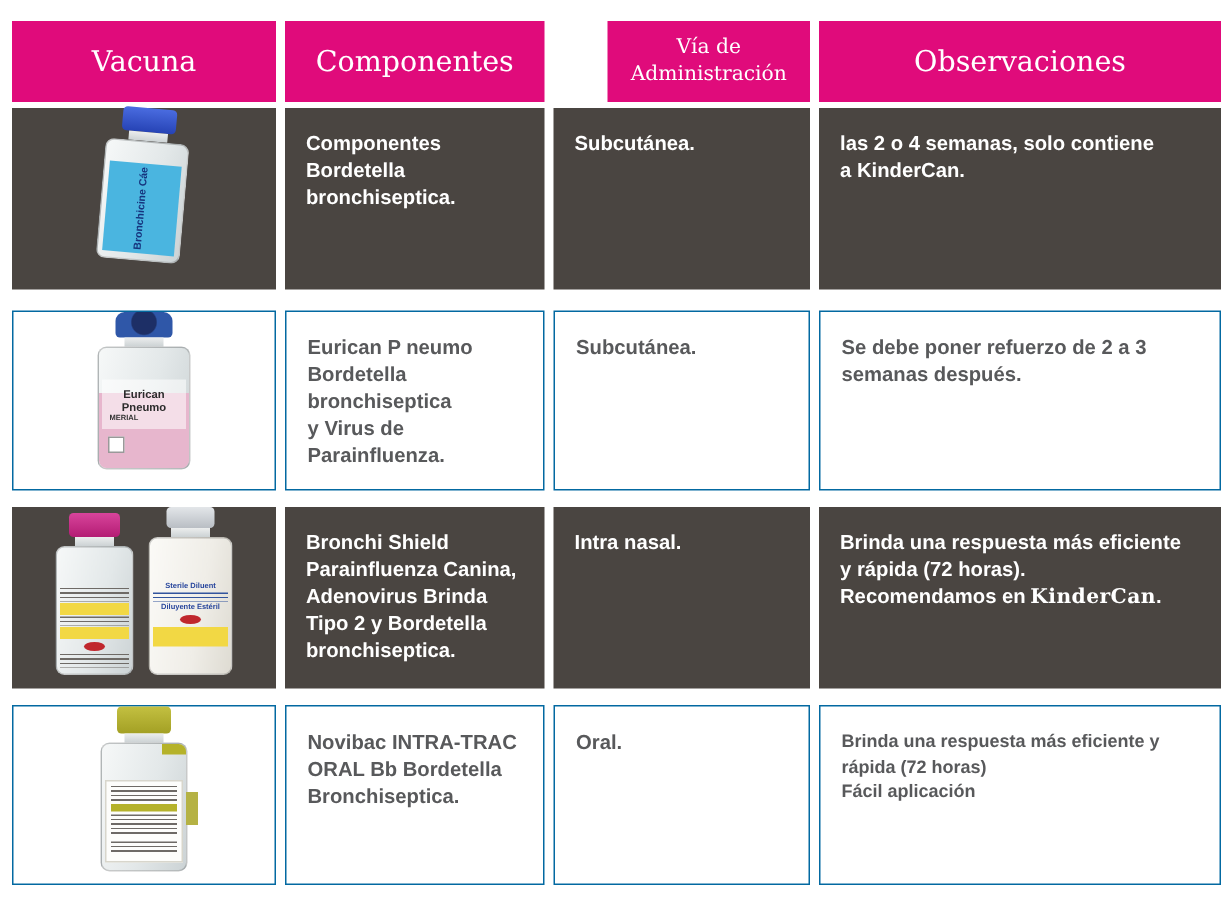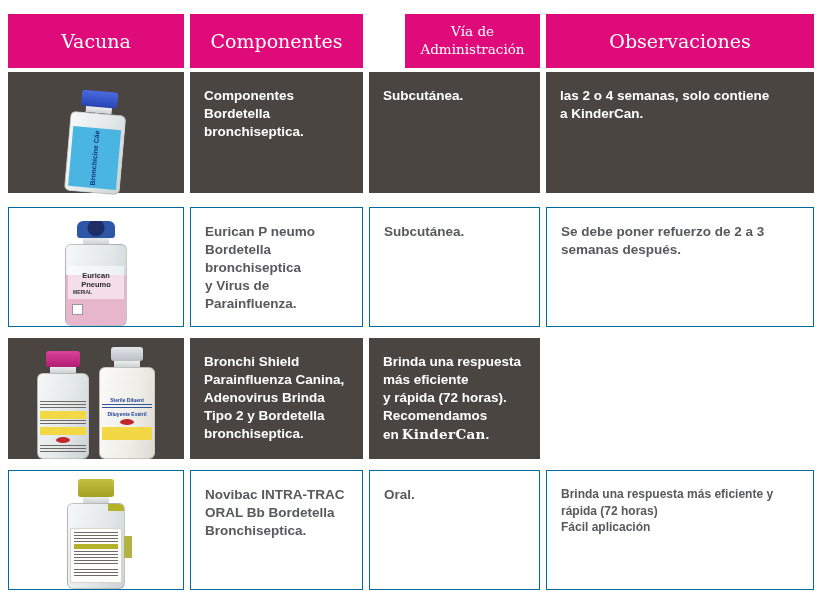--- a/index.html
+++ b/index.html
@@ -17,21 +17,21 @@
   
   .row { margin-top:11px; }
   .row.first { margin-top:4px; }
   .row.second { margin-top:14px; }
   .cell { height:121px; position:relative; }
   .row2 .cell, .row4 .cell { height:120px; }
   .dark .cell { background:#4a4541; color:#ffffff; }
   .light .cell { background:#ffffff; border:1px solid #0369a1; color:#58595b; }
   .text-cell { padding:15px 10px 0 14px; font-weight:bold; font-size:13.5px; line-height:1.34; }
   .small-text { font-size:12px; line-height:1.38; }
-  .img-cell { display:flex; align-items:flex-end; justify-content:center;text-decoration:underline; }
+  .img-cell { display:flex; align-items:flex-start; justify-content:center;text-decoration:underline; }
   .brand { font-family:"DejaVu Serif", serif; letter-spacing:.3px; padding-left:3px; }
 
   
   .vial { display:flex; flex-direction:column; align-items:center; position:relative; }
   .tilt { transform:rotate(5deg); }
   .cap  { border-radius:3px; }
   .neck { width:26px; height:6px; background:linear-gradient(#eceeee,#ccd2d4); }
   .vbody{ position:relative; overflow:hidden; border:1px solid rgba(0,0,0,.18); border-radius:6px;
           background:linear-gradient(105deg,#f6f8f8,#e3e8e9 55%,#ccd3d5); }
   .vrow3 { display:flex; align-items:flex-end; gap:10px; }
@@ -185,20 +185,23 @@
       </div>
     </div>
     <div class="cell text-cell">
       <div>Bronchi Shield</div>
       <div>Parainfluenza Canina,</div>
       <div>Adenovirus Brinda</div>
       <div>Tipo 2 y Bordetella</div>
       <div>bronchiseptica.</div>
     </div>
     <div class="cell text-cell">
+      <div>Intra nasal.</div>
+    </div>
+    <div class="cell text-cell">
       <div>Brinda una respuesta más eficiente</div>
       <div>y rápida (72 horas).</div>
       <div>
         <span>Recomendamos en</span><span class="brand">KinderCan</span><span>.</span>
       </div>
     </div>
   </div>
 
   <div class="grid row light row4">
     <div class="cell img-cell">

